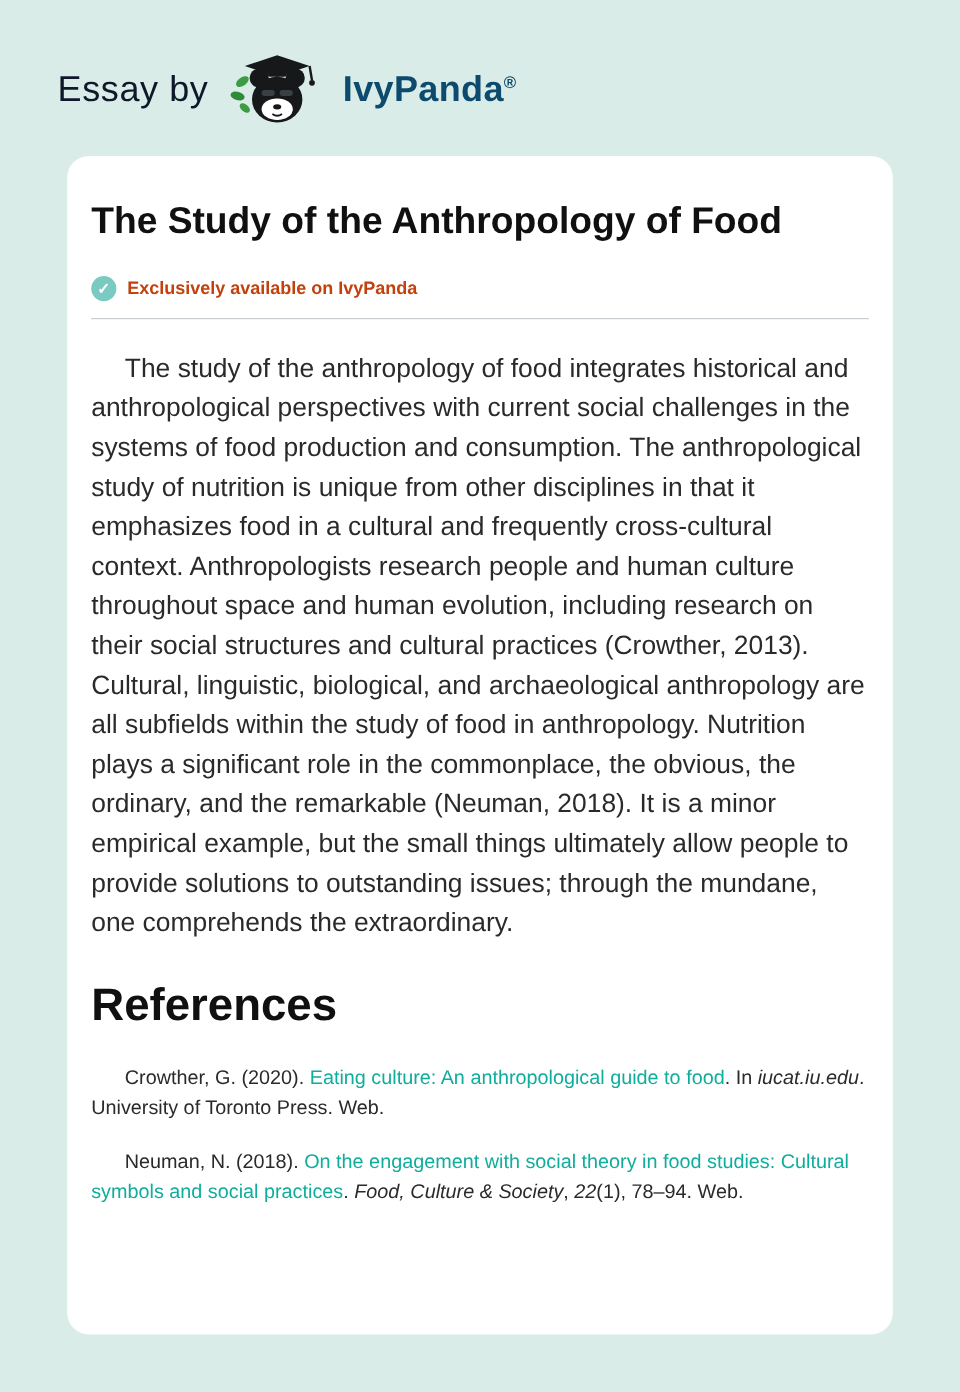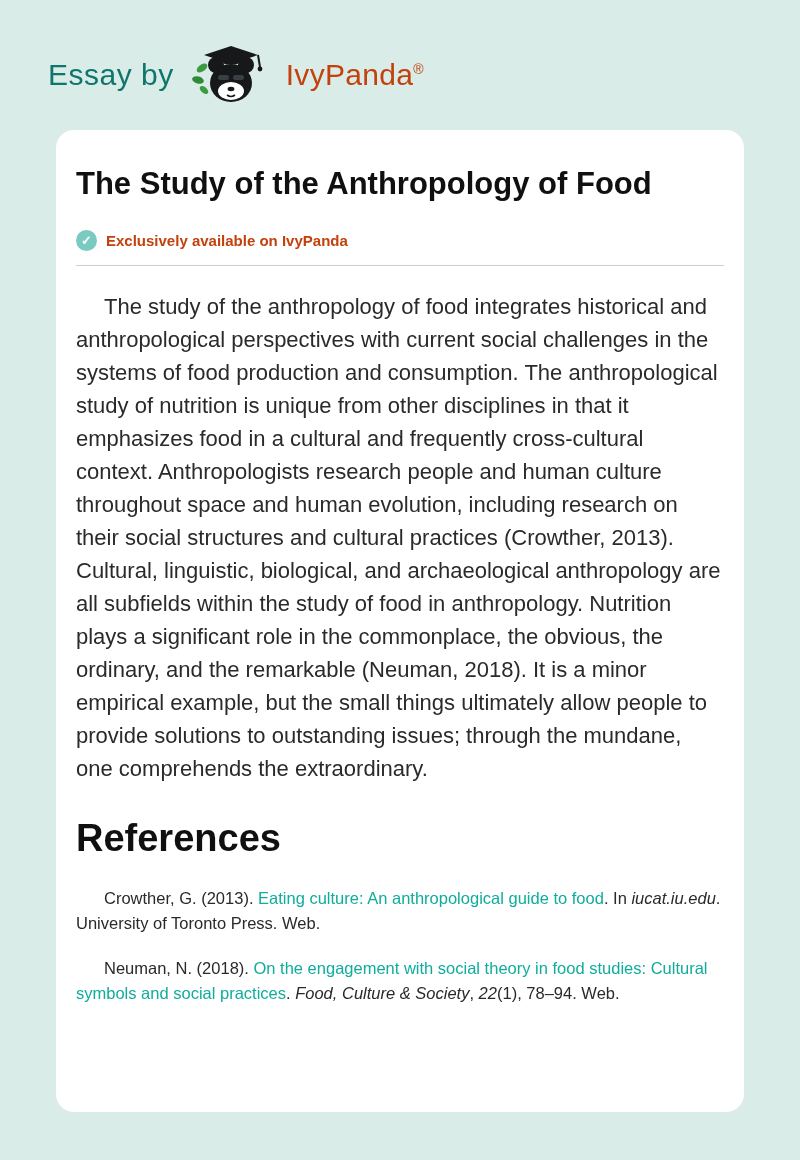--- a/index.html
+++ b/index.html
@@ -17,25 +17,25 @@
     color:var(--text);
   }
 
   
   .site-header{
     display:flex;align-items:center;
     padding:40px 0 0 48px;
     gap:14px;height:110px;
   }
   .essay-by{
-    font-size:30px;color:#0f766e;letter-spacing:.5px;
+    font-size:30px;color:#0f172a;letter-spacing:.5px;
   }
   .logo{flex:0 0 auto;display:flex;align-items:center;}
   .brand{
-    font-size:30px;font-weight:normal;color:#c2410c;letter-spacing:.3px;
+    font-size:30px;font-weight:bold;color:#0c4a6e;letter-spacing:.3px;
   }
   .brand sup{font-size:14px;}
 
   
   .card{
     width:688px;height:982px;
     margin:20px auto 0;
     background:#ffffff;
     border-radius:18px;
     padding:36px 20px 30px;
@@ -125,16 +125,16 @@
     <span class="check-circle">✓</span>
     <span class="badge-text">Exclusively available on IvyPanda</span>
   </div>
 
   <hr class="divider">
 
   <p class="body-par">The study of the anthropology of food integrates historical and anthropological perspectives with current social challenges in the systems of food production and consumption. The anthropological study of nutrition is unique from other disciplines in that it emphasizes food in a cultural and frequently cross-cultural context. Anthropologists research people and human culture throughout space and human evolution, including research on their social structures and cultural practices (Crowther, 2013). Cultural, linguistic, biological, and archaeological anthropology are all subfields within the study of food in anthropology. Nutrition plays a significant role in the commonplace, the obvious, the ordinary, and the remarkable (Neuman, 2018). It is a minor empirical example, but the small things ultimately allow people to provide solutions to outstanding issues; through the mundane, one comprehends the extraordinary.</p>
 
   <h2 class="refs-heading">References</h2>
 
-  <p class="ref"><span>Crowther, G. (2013). </span><a>Eating culture: An anthropological guide to food</a><span>. In </span><span class="it">iucat.iu.edu</span><span>. University of Toronto Press. Web.</span></p>
+  <p class="ref"><span>Crowther, G. (2020). </span><a>Eating culture: An anthropological guide to food</a><span>. In </span><span class="it">iucat.iu.edu</span><span>. University of Toronto Press. Web.</span></p>
 
   <p class="ref"><span>Neuman, N. (2018). </span><a>On the engagement with social theory in food studies: Cultural symbols and social practices</a><span>. </span><span class="it">Food, Culture &amp; Society</span><span>, </span><span class="it">22</span><span>(1), 78–94. Web.</span></p>
 </main>
 
 </body></html>

